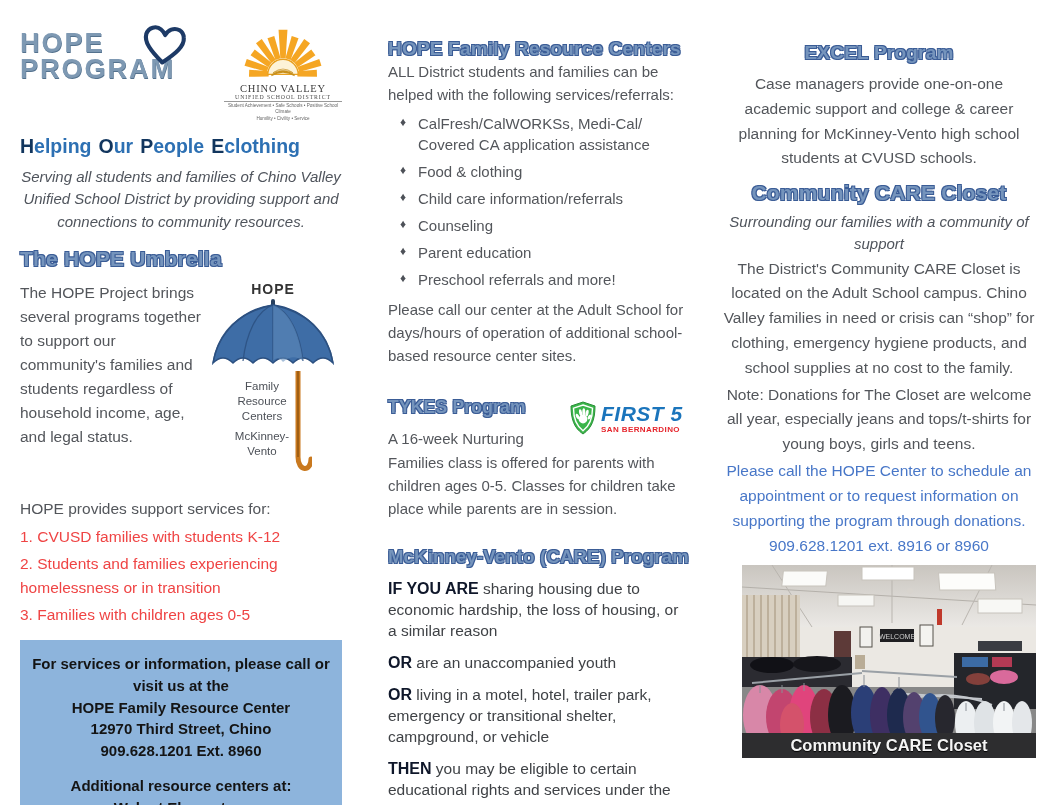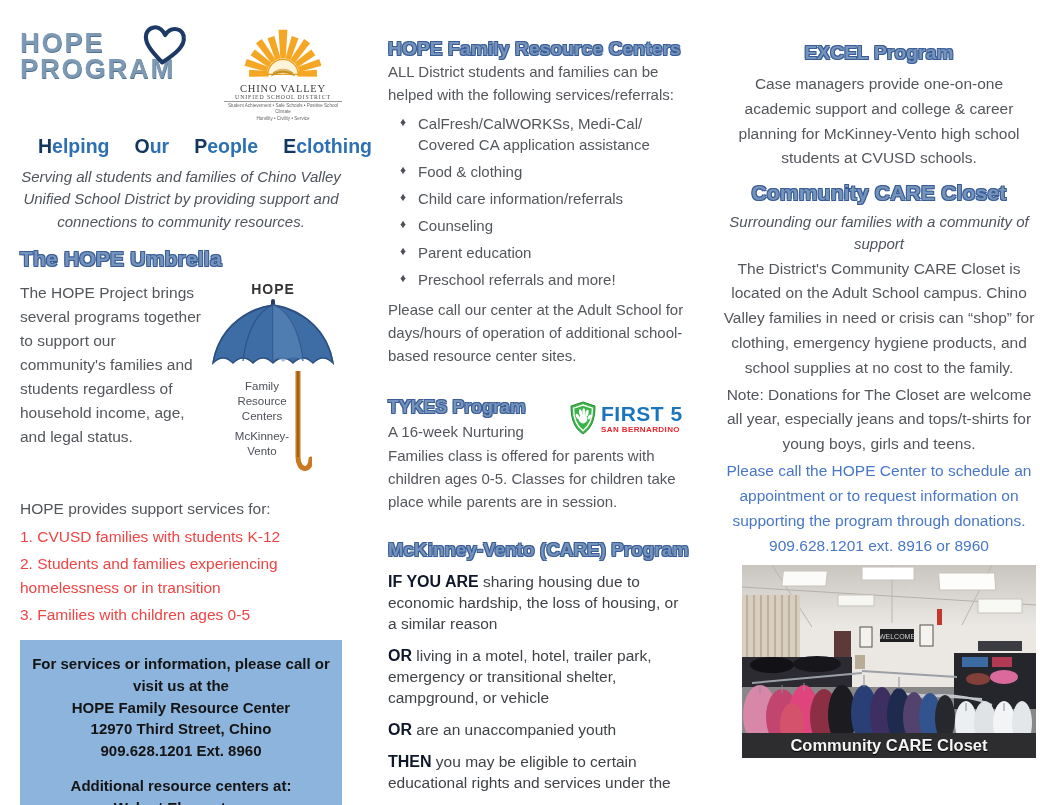--- a/index.html
+++ b/index.html
@@ -28,21 +28,21 @@
                    color:#7e99b3; text-shadow:.6px .6px 0 #54728e; }
   .heart { position:absolute; top:-7px; left:118px; }
   .district { margin-left:auto; width:118px; text-align:center; margin-top:-2px; }
   .district .dname { font-family:"Liberation Serif", serif; font-size:10.5px; letter-spacing:.8px;
                      color:#3c3c3c; margin-top:1px; }
   .district .dsub  { font-family:"Liberation Serif", serif; font-size:5.8px; letter-spacing:.9px;
                      color:#4c4c4c; border-bottom:1px solid #999; padding-bottom:1px; }
   .district .dtag  { font-size:4.6px; color:#666; margin-top:1px; line-height:1.35; }
 
   .motto { margin-top:12px; font-size:19.5px; font-weight:bold; white-space:nowrap; }
-  .motto .mword { margin-right:7px;margin-left:18px; }
+  .motto .mword { margin-right:7px; }
   .motto .lead { color:#12365e; }
   .motto .rest { color:#2d70b3; }
 
   .mission { margin-top:8px; font-style:italic; font-size:15px; color:#4f545c;
              text-align:center; line-height:1.5; }
 
   .h-umbrella { margin-top:14px; font-size:21px; }
 
   .umbrow { display:flex; margin-top:10px; }
   .umbrow .utext { width:184px; font-size:15.5px; }
@@ -67,24 +67,24 @@
   .frc-intro { margin-top:0; }
   .blist { margin-top:4px; }
   .bitem { display:flex; margin-top:6px; }
   .bitem .dia { width:30px; text-align:center; color:#4d5158; font-size:12px; padding-top:2px; flex:none; }
   .bitem .btx { flex:1; color:#53565b; font-size:15px; line-height:1.4; }
   .frc-outro { margin-top:8px; }
 
   .tykes { margin-top:30px; }
   .first5 { float:right; width:122px; display:flex; align-items:center; margin:4px 0 2px 6px; }
   .first5 .f5txt { margin-left:3px; line-height:1; }
-  .first5 .f5a { color:#1b75bc; font-weight:800; font-size:21px; letter-spacing:.5px; }
+  .first5 .f5a { color:#1b75bc; font-weight:800; font-size:21px; letter-spacing:.5px;font-style:italic; }
   .first5 .f5b { color:#e6252c; font-weight:bold; font-size:8px; letter-spacing:.4px; margin-top:2px; }
   .h-tykes { font-size:17.5px; }
-  .tykes-body { margin-top:2px; }
+  .tykes-body { margin-top:9px; }
 
   .mck { margin-top:26px; }
   .h-mck { font-size:18.5px; }
   .mck p { margin-top:10px; color:#3f4246; font-size:15.5px; line-height:1.35; }
   .mck b { color:#0f172a; font-size:16px; }
 
   
   .c3 { text-align:center; }
   .h-excel { margin-top:42px; font-size:19px; text-align:center; }
   .c3 .body-txt { font-size:15.5px; line-height:1.6; }
@@ -257,22 +257,22 @@
           <div class="f5b">SAN BERNARDINO</div>
         </div>
       </div>
       <div class="h-outline h-tykes">TYKES Program</div>
       <div class="tykes-body body-txt">A 16-week Nurturing Families class is offered for parents with children ages 0-5. Classes for children take place while parents are in session.</div>
     </div>
 
     <div class="mck">
       <div class="h-outline h-mck">McKinney-Vento (CARE) Program</div>
       <p><b>IF YOU ARE</b><span> sharing housing due to economic hardship, the loss of housing, or a similar reason</span></p>
+      <p><b>OR</b><span> are an unaccompanied youth</span></p>
       <p><b>OR</b><span> living in a motel, hotel,  trailer park, emergency or transitional shelter, campground, or vehicle</span></p>
-      <p><b>OR</b><span> are an unaccompanied youth</span></p>
       <p><b>THEN</b><span> you may be eligible to certain educational rights and services under the</span></p>
 
     </div>
   </div>
 
   <div class="col col3 c3">
 
     <div class="h-outline h-excel">EXCEL Program</div>
     <div class="excel-body body-txt">Case managers provide one-on-one academic support and college &amp; career planning for McKinney-Vento high school students at CVUSD schools.</div>
 

